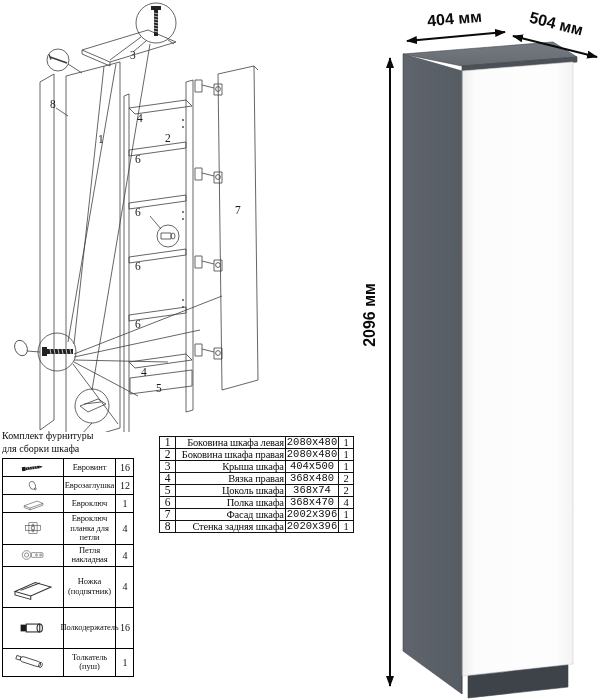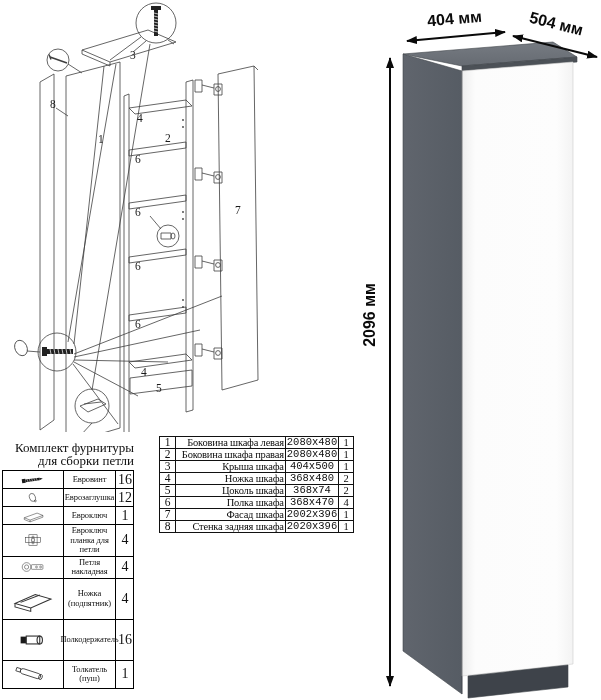--- a/index.html
+++ b/index.html
@@ -5,30 +5,30 @@
   html,body{margin:0;padding:0;background:#fff;}
   .canvas{position:relative;width:601px;height:700px;background:#ffffff;overflow:hidden;
           font-family:"Liberation Serif",serif;color:#111;}
   svg text{user-select:none;}
 
   
   .diagram{position:absolute;left:0;top:0;}
 
   
   .hw{position:absolute;left:2px;top:429px;width:132px;}
-  .hw-title{text-align:right;font-size:13px;line-height:13px;margin-bottom:3px;color:#0d0d0d;margin-top:12px;}
+  .hw-title{text-align:left;font-size:10px;line-height:13px;margin-bottom:3px;color:#0d0d0d;}
   .hw-table{border:1px solid #000;border-bottom:none;}
   .hw-row{display:grid;grid-template-columns:60px 53px 18px;border-bottom:1px solid #000;
           align-items:center;min-height:17px;}
   .hw-icon-cell{display:flex;align-items:center;justify-content:center;height:100%;}
   .hw-icon{width:54px;height:14px;}
   .hw-name{border-left:1px solid #000;border-right:1px solid #000;height:100%;display:flex;
            align-items:center;justify-content:center;text-align:center;font-size:8.5px;
            line-height:9.5px;padding:1px;letter-spacing:-0.1px;}
-  .hw-qty{display:flex;align-items:center;justify-content:center;font-size:14px;height:100%;}
+  .hw-qty{display:flex;align-items:center;justify-content:center;font-size:10px;height:100%;}
   .hw-row:nth-child(5){min-height:15px;}
   .hw-row:nth-child(6),.hw-row:nth-child(7){min-height:40px;}
   .hw-row:nth-child(6) .hw-icon,.hw-row:nth-child(7) .hw-icon{height:34px;}
   .hw-row:nth-child(8){min-height:27px;}
   .hw-row:nth-child(8) .hw-icon{height:21px;}
   .hw-row:nth-child(10){min-height:26px;}
   .hw-row:nth-child(10) .hw-icon{height:20px;}
 
   
   .parts{position:absolute;left:159px;top:436px;width:195px;border-collapse:collapse;
@@ -185,21 +185,21 @@
       <text x="135" y="328">6</text>
       <text x="141" y="376">4</text>
       <text x="156" y="392">5</text>
       <text x="235" y="214">7</text>
     </g>
   </svg>
 
   <div class="hw">
     <div class="hw-title">
       <div>Комплект фурнитуры</div>
-      <div>для сборки петли</div>
+      <div>для сборки шкафа</div>
     </div>
     <div class="hw-table" id="hw-table">
   <div class="hw-row">
     <div class="hw-icon-cell">
       <svg class="hw-icon" viewBox="0 0 48 24">
         <use href="#confirmat-screw-icon" xlink:href="#confirmat-screw-icon"></use>
       </svg>
     </div>
     <div class="hw-name">Евровинт</div>
     <div class="hw-qty">16</div>
@@ -297,21 +297,21 @@
 
   <tr class="part-row">
     <td class="p-num">3</td>
     <td class="p-name">Крыша шкафа</td>
     <td class="p-size">404x500</td>
     <td class="p-qty">1</td>
   </tr>
 
   <tr class="part-row">
     <td class="p-num">4</td>
-    <td class="p-name">Ножка шкафа</td>
+    <td class="p-name">Вязка правая</td>
     <td class="p-size">368x480</td>
     <td class="p-qty">2</td>
   </tr>
 
   <tr class="part-row">
     <td class="p-num">5</td>
     <td class="p-name">Цоколь шкафа</td>
     <td class="p-size">368x74</td>
     <td class="p-qty">2</td>
   </tr>

